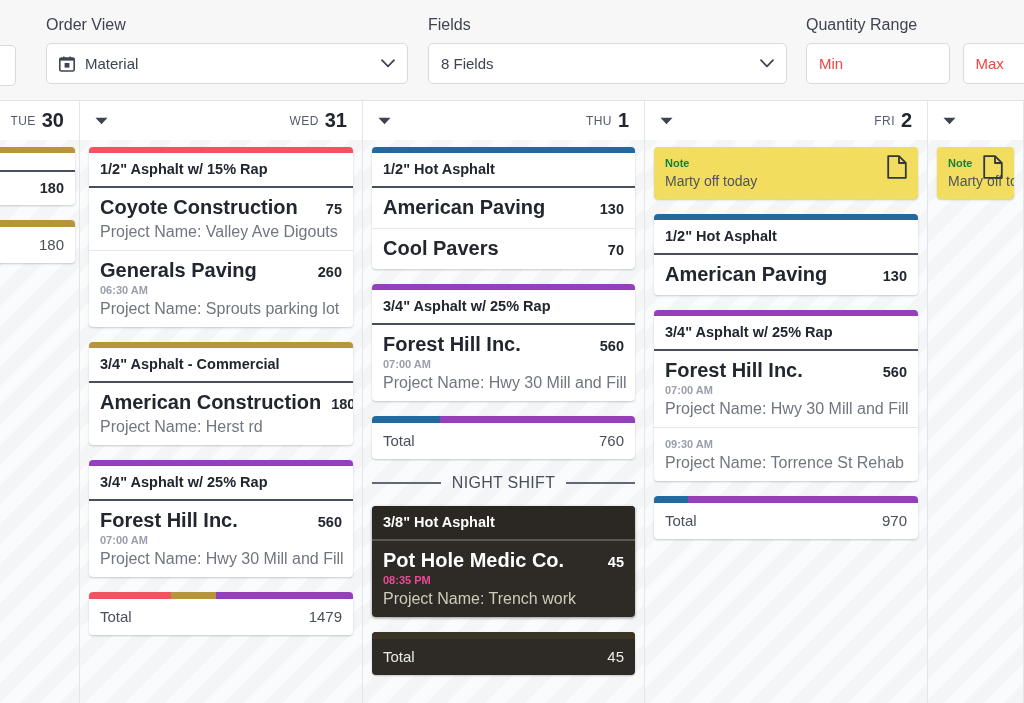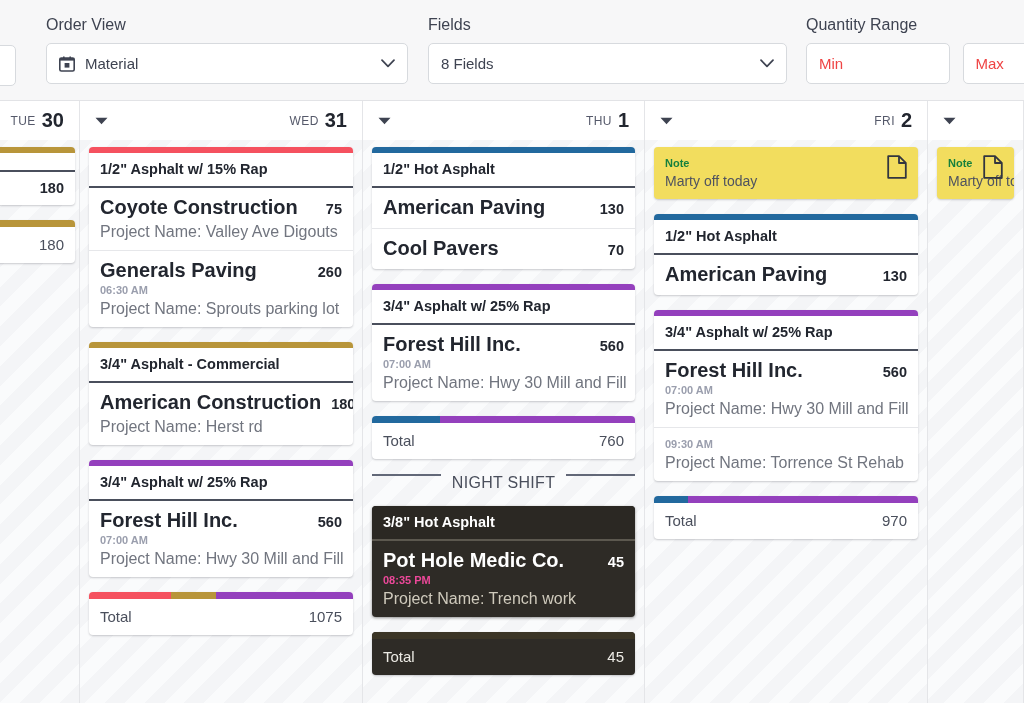--- a/index.html
+++ b/index.html
@@ -216,21 +216,21 @@
     font-size: 14px;
     color: #4f5360;
     margin-top: 1px;
     white-space: nowrap;
   }
   .doc-icon { width: 20px; height: 24px; flex: 0 0 auto; margin-left: 6px; }
 
   
   .night-sep {
     display: flex;
-    align-items: flex-start;
+    align-items: center;
     margin: 4px 0 14px;
   }
   .night-sep .line {
     flex: 1;
     height: 2px;
     background: #626878;
   }
   .night-sep .lbl {
     font-size: 16px;
     color: #4a4f5c;
@@ -394,21 +394,21 @@
           </div>
         </div>
         <div class="total-card">
           <div class="total-bar">
             <span style="width:31%;background:#f5515f"></span>
             <span style="width:17%;background:#b8953a"></span>
             <span style="width:52%;background:#9440bd"></span>
           </div>
           <div class="total-row">
             <span class="tl">Total</span>
-            <span>1075</span>
+            <span>1479</span>
           </div>
         </div>
       </div>
     </div>
     <div class="day-col" style="width: 282px;">
       <div class="day-head">
         <svg class="caret" viewBox="0 0 13 8">
           <path d="M0.5 0.8 L6.5 7.2 L12.5 0.8 Z" fill="#3e4351"></path>
         </svg>
         <span class="spacer"></span>

